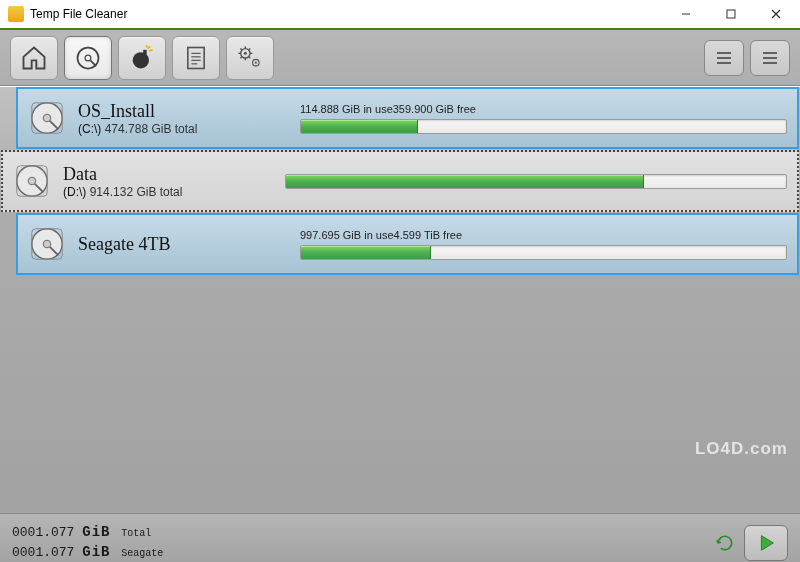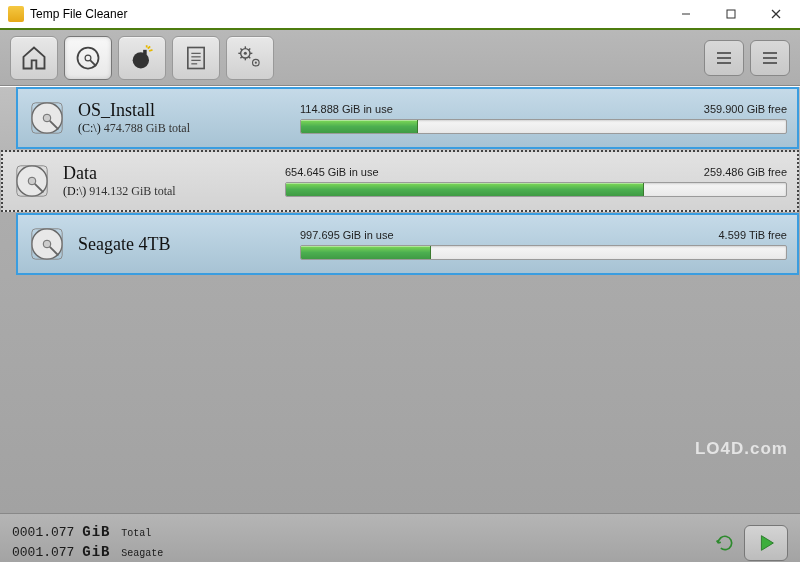--- a/index.html
+++ b/index.html
@@ -22,25 +22,25 @@
   
   .main { height: 426px; background: linear-gradient(#c0c0c0 0%, #acacac 30%, #a2a2a2 100%); position: relative; }
   
   .drive-row { height: 62px; display: flex; align-items: center; padding: 4px 10px; border: 2px solid transparent; margin: 1px 1px; gap: 12px; }
   .drive-row.selected { background: linear-gradient(#c5dae8, #a7c3d4); border-color: #3a9de0; margin-left: 16px; }
   .drive-row.focused { border: 2px dotted #444; background: linear-gradient(#e2e2e2, #d3d3d3); }
   
   .drive-icon { width: 38px; height: 38px; flex-shrink: 0; }
   .drive-info { width: 210px; }
   .drive-name { font-size: 18px; font-family: Georgia, serif; color: #111; }
-  .drive-sub { font-size: 12px; font-family: Liberation Serif, serif; color: #333; }
+  .drive-sub { font-size: 12px; font-family: Liberation Sans, sans-serif; color: #333; }
   .drive-sub .path { color:#111; }
   
   .progress-area { flex: 1; display:flex; flex-direction:column; gap:4px; }
-  .progress-labels { display:flex; justify-content:space-between; font-size:11px; color:#222; }
+  .progress-labels { display:flex; justify-content:flex-start; font-size:11px; color:#222; }
   .progress-bar { height: 15px; background: linear-gradient(#f6f6f6, #e9e9e9); border:1px solid #9a9a9a; border-radius:2px; position:relative; overflow:hidden; box-shadow: inset 0 1px 2px rgba(0,0,0,.15); }
   .progress-fill { height:100%; background: linear-gradient(#7ed957 0%, #4caf50 50%, #3f9b44 100%); border-right:1px solid #3a7a2e; box-shadow: inset 0 1px 0 rgba(255,255,255,.4); }
   
   
   .statusbar { height: 58px; background: linear-gradient(#b5b5b5, #a0a0a0); border-top:1px solid #888; display:flex; align-items:center; padding: 0 12px; }
   .status-text { font-family: "Courier New", monospace; font-size: 13px; color:#1a1a1a; line-height:1.4; }
   .status-text .unit { font-size:14px; font-weight:bold; letter-spacing:1px; }
   .status-text .label { font-size:10px; margin-left:3px; }
   .status-right { margin-left:auto; display:flex; gap:8px; align-items:center; }
   .refresh-icon { width:22px; height:22px; display:flex; align-items:center; justify-content:center; }
@@ -174,24 +174,20 @@
             <rect x="4" y="4" width="32" height="32" rx="4" fill="none" stroke="#888" stroke-width="1"></rect>
           </svg></div>
     <div class="drive-info">
       <div class="drive-name">Data</div>
       <div class="drive-sub">
         <span class="path">(D:\)</span>
         <span>914.132 GiB total</span>
       </div>
     </div>
     <div class="progress-area">
-      <div class="progress-labels">
-        <span>654.645 GiB in use</span>
-        <span>259.486 GiB free</span>
-      </div>
       <div class="progress-bar">
         <div class="progress-fill" style="width:71.6%"></div>
       </div>
     </div>
       </div>
       <div class="drive-row selected">
     <div class="drive-icon"><svg viewBox="0 0 40 40">
             <circle cx="20" cy="20" r="16" fill="#e8e8e8" stroke="#666" stroke-width="1.5"></circle>
             <circle cx="20" cy="20" r="4" fill="#ccc" stroke="#666"></circle>
             <line x1="23" y1="23" x2="32" y2="32" stroke="#666" stroke-width="2"></line>

